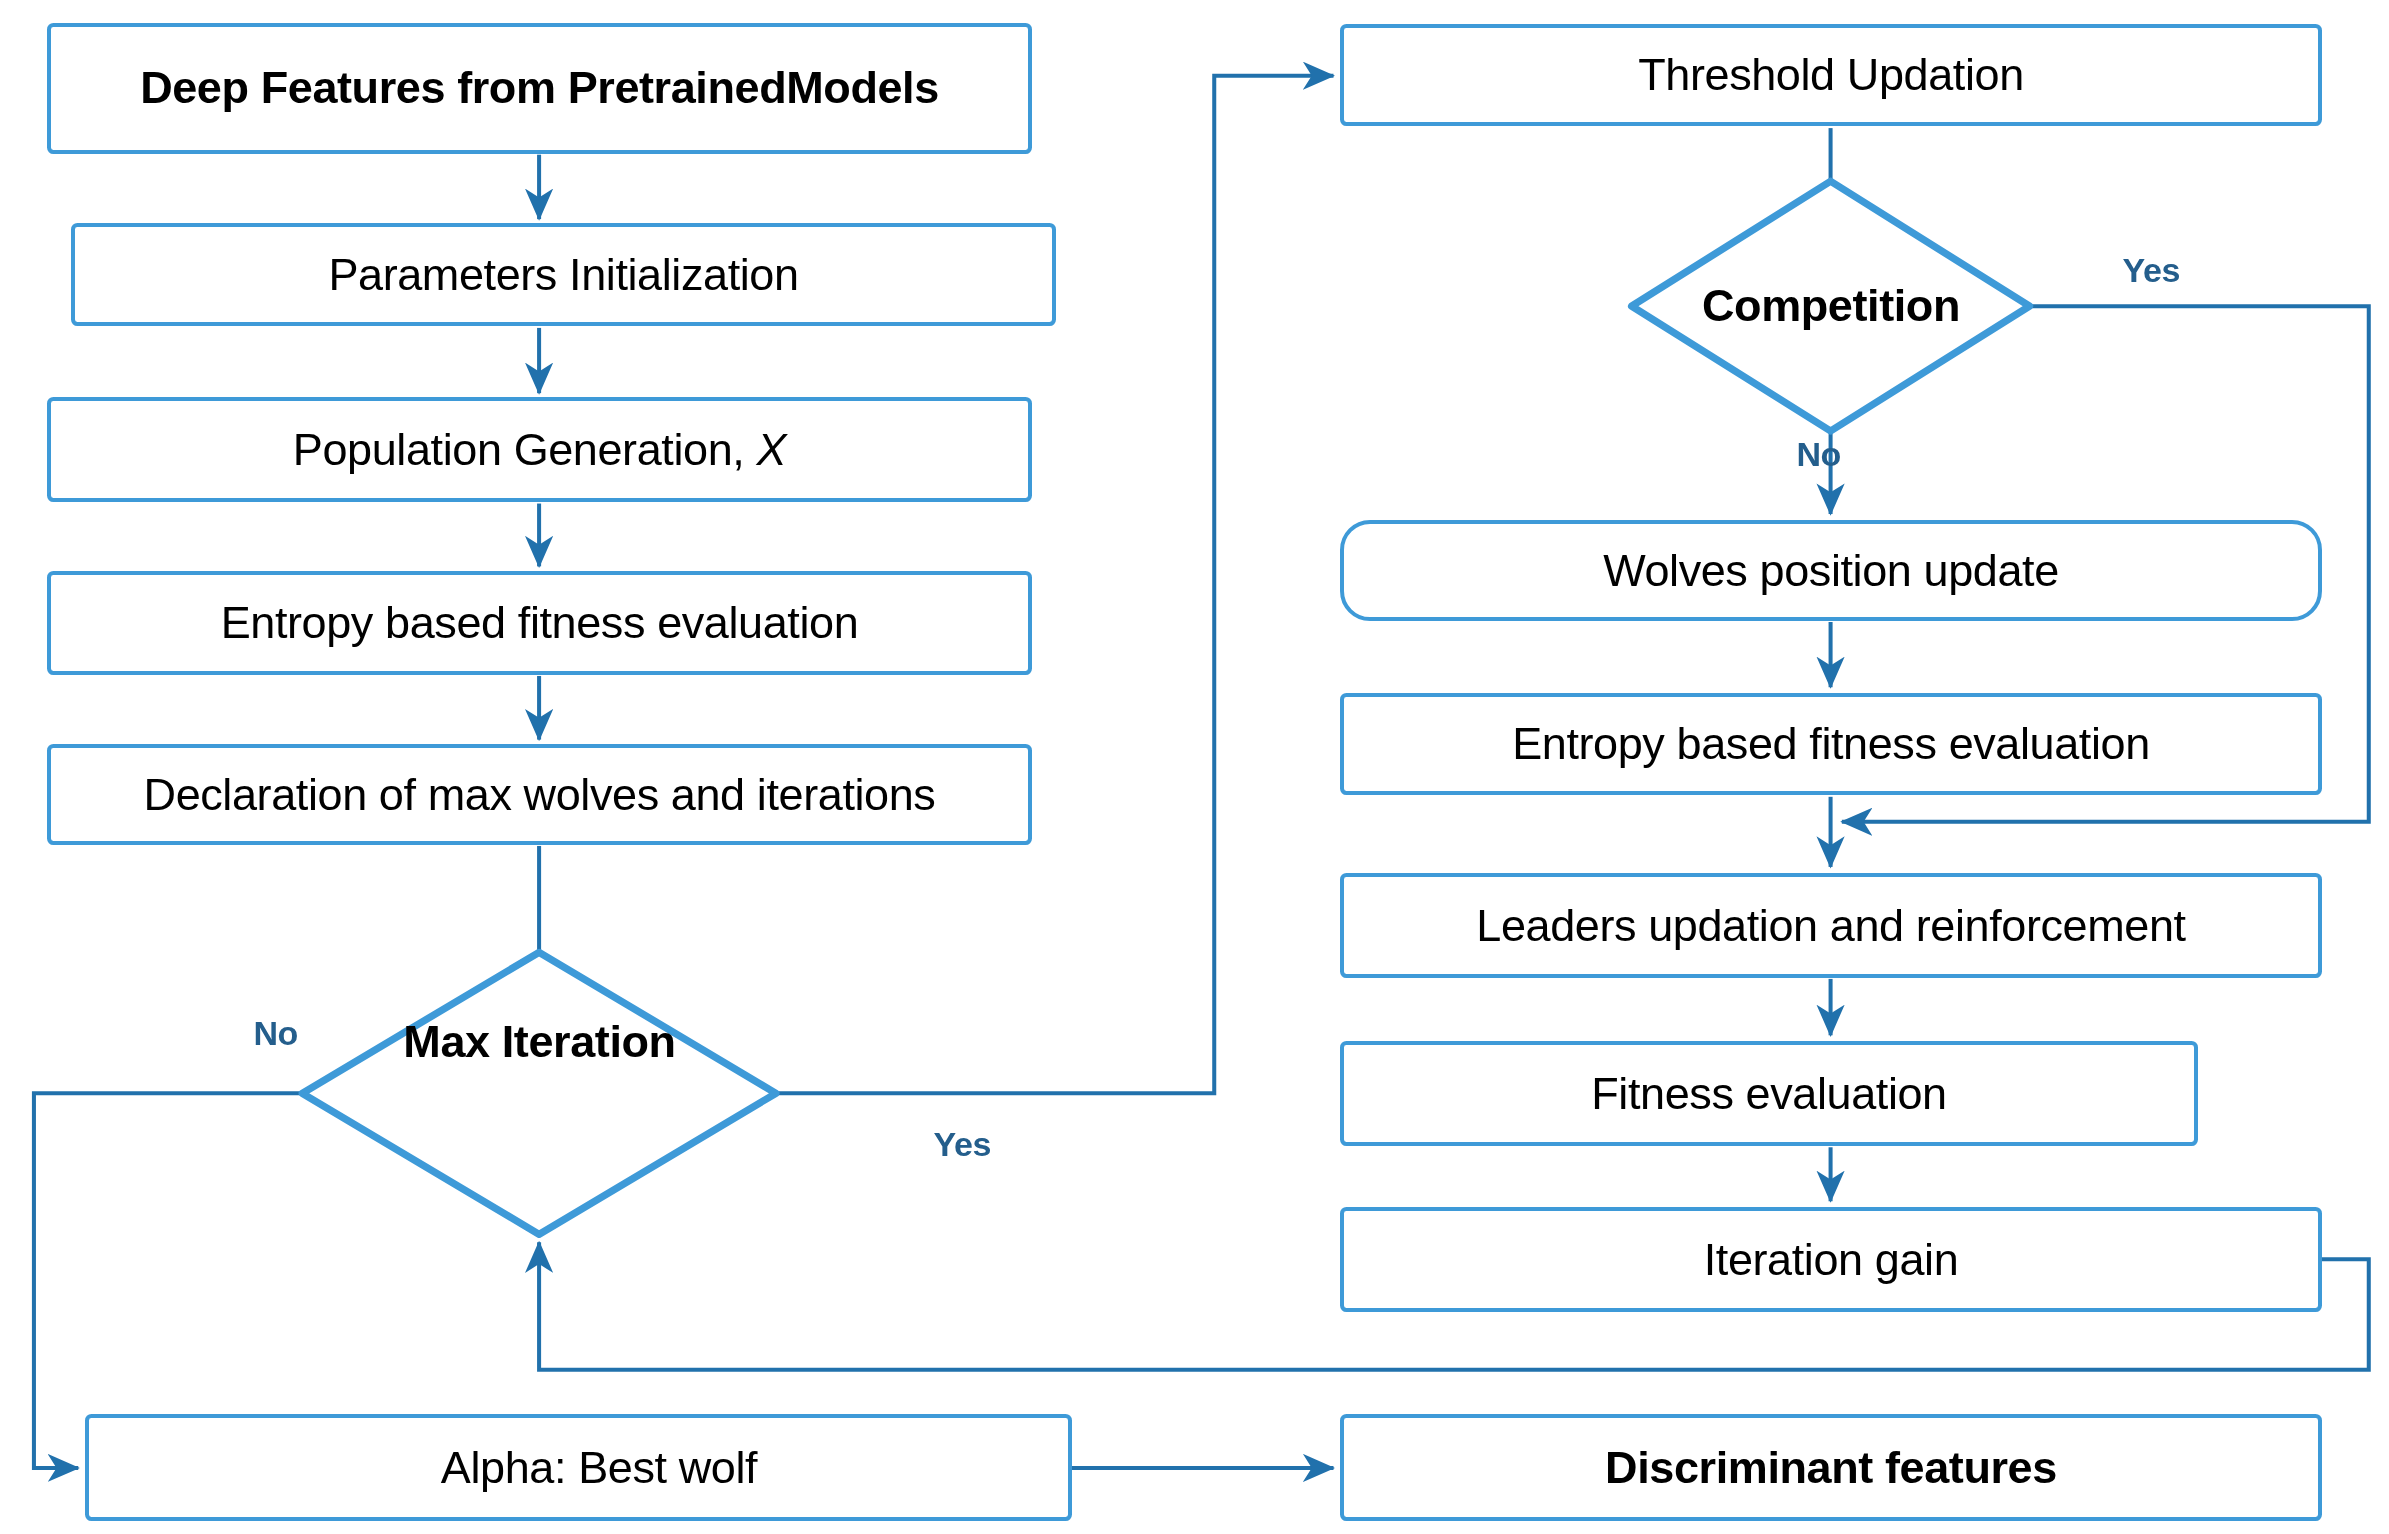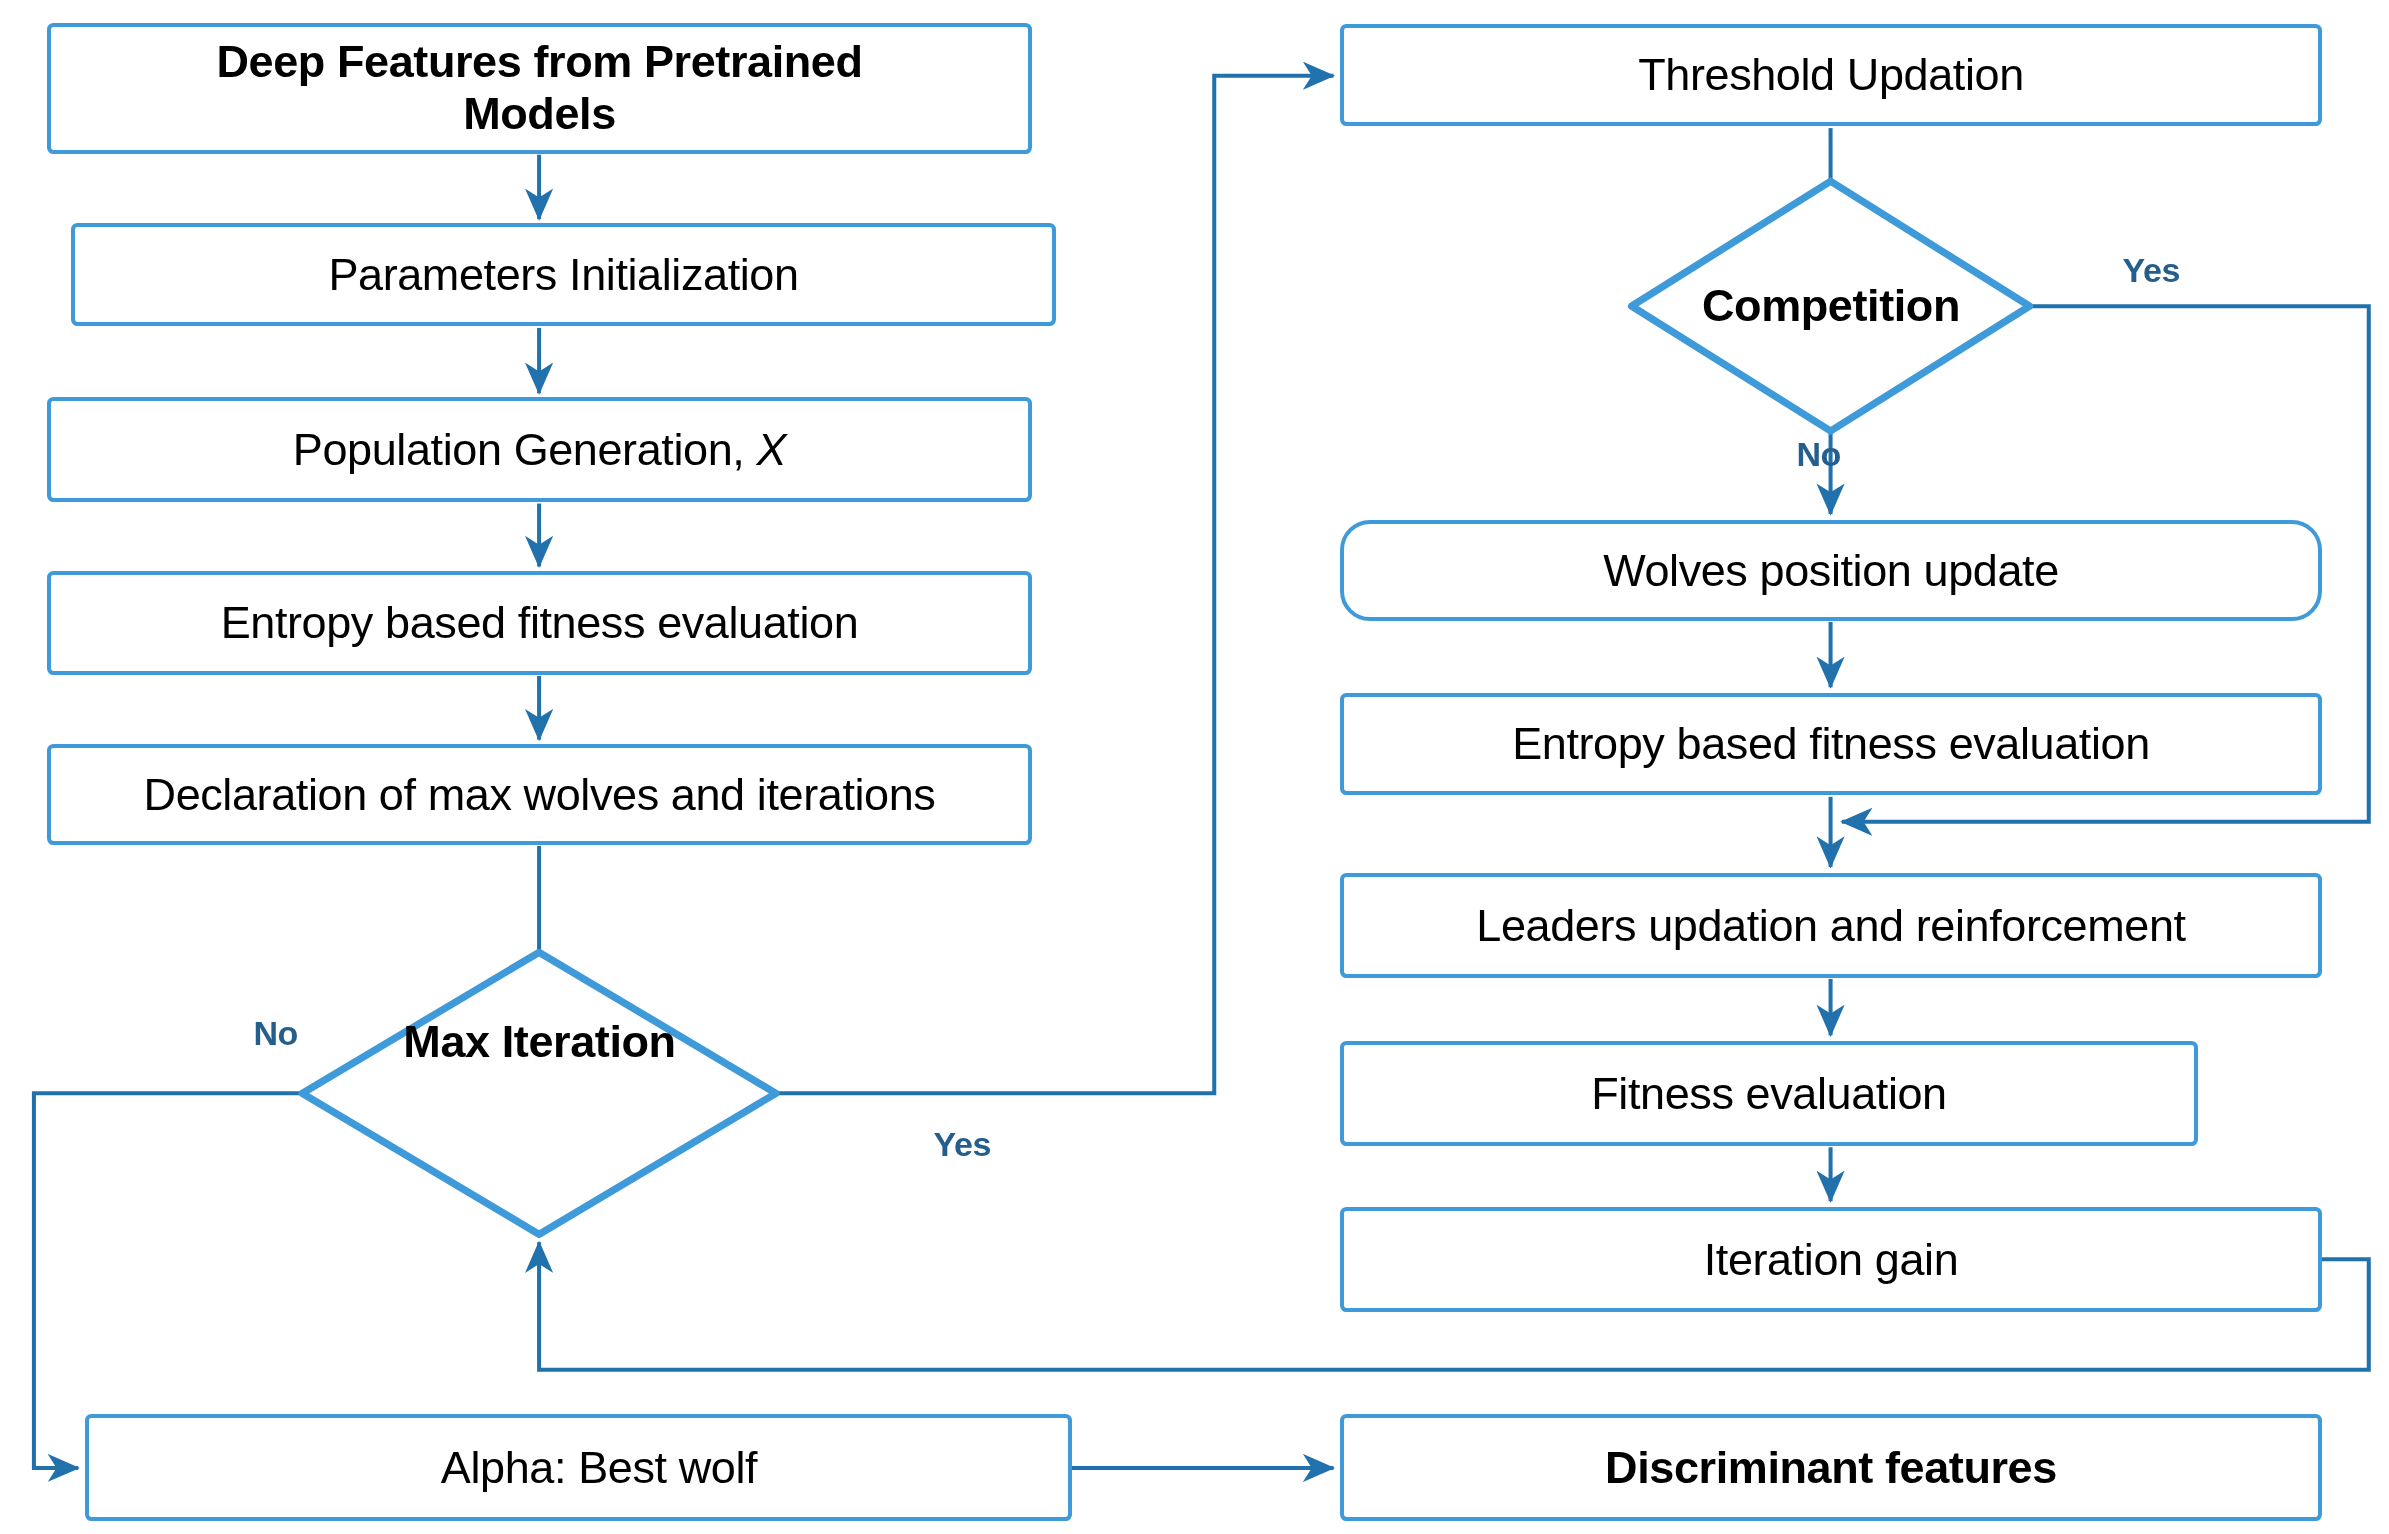--- a/index.html
+++ b/index.html
@@ -34,21 +34,21 @@
     stroke-width: 9px;
     stroke-linejoin: round;
   }
   .node {
     position: absolute;
     box-sizing: border-box;
     background: #ffffff;
     border: 4.8px solid var(--box-border, #3E9AD8);
     border-radius: 6.4px;
     display: flex;
-    flex-direction: column;
+    flex-direction: row;
     align-items: center;
     justify-content: center;
     text-align: center;
     font-size: 45px;
     line-height: 1.15;
     letter-spacing: -0.4px;
     z-index: 2;
   }
   .node.bold, .bold { font-weight: bold; }
   .diamond-label {

